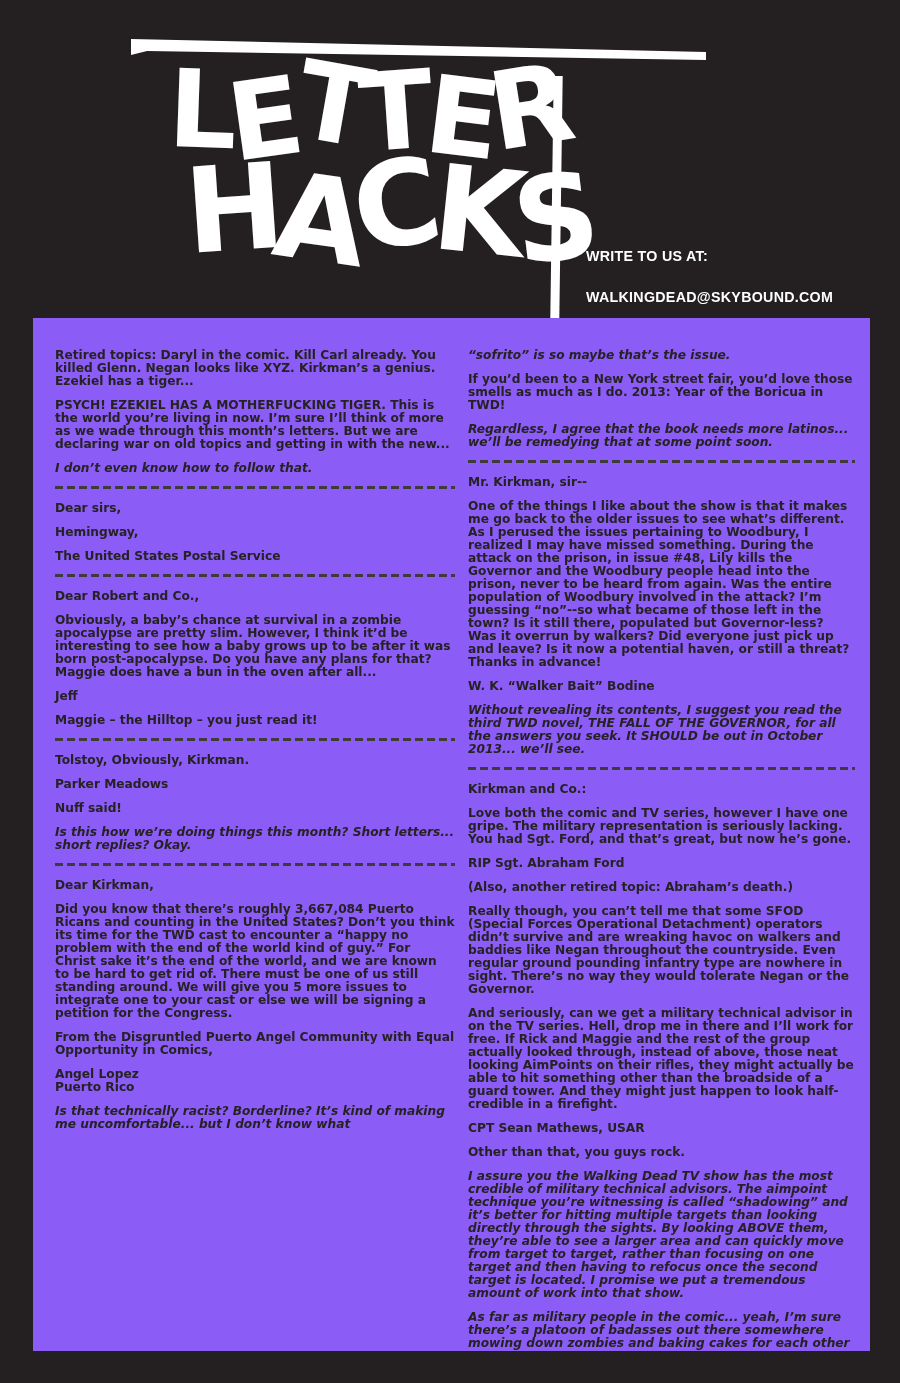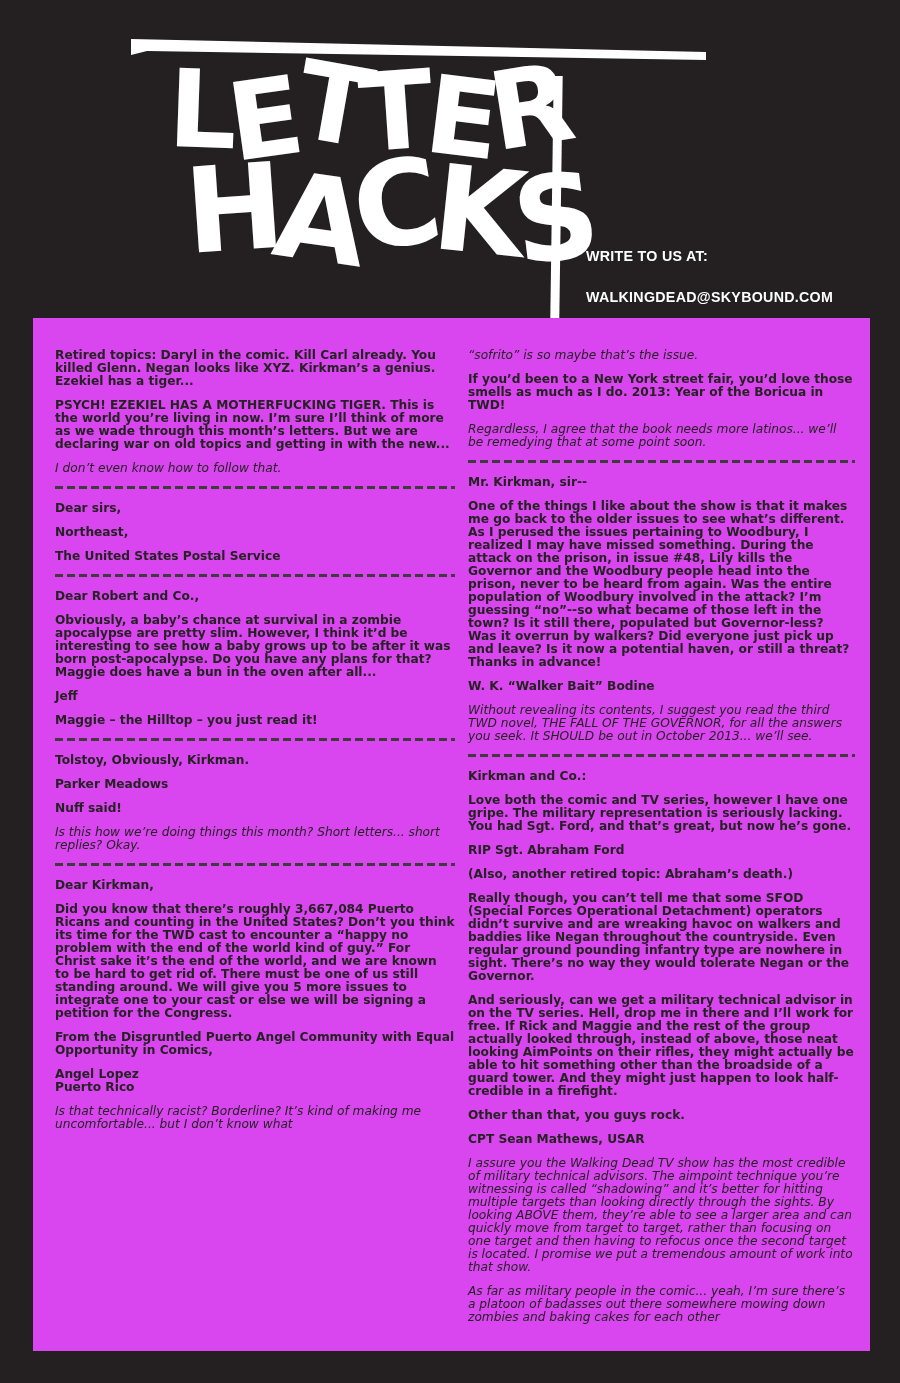--- a/index.html
+++ b/index.html
@@ -27,29 +27,29 @@
   .line2 .letter:nth-child(3){transform:rotate(-9deg) translateY(-4px);}
   .line2 .letter:nth-child(4){transform:rotate(6deg) translateY(2px);}
   .line2 .letter:nth-child(5){transform:rotate(-7deg) translateY(10px);}
   .write-label,.email{position:absolute;left:586px;color:#ffffff;font-weight:bold;
       font-family:"Liberation Sans",sans-serif;font-size:15px;letter-spacing:0.3px;
       transform:scaleX(0.95);transform-origin:left top;white-space:nowrap;}
   .write-label{top:247px;}
   .email{top:288px;}
 
   
-  .paper{position:absolute;left:33px;top:318px;width:837px;height:1033px;background:#d946ef;
+  .paper{position:absolute;left:33px;top:318px;width:837px;height:1033px;background:#8b5cf6;
          box-sizing:border-box;padding:31px 15px 10px 22px;display:flex;gap:13px;overflow:hidden;}
   .col{color:#262224;font-size:12.2px;line-height:13px;}
   .col-left{width:400px;flex:none;}
   .col-right{width:387px;flex:none;}
   p.block{margin:0 0 11px;white-space:pre-line;}
   .style-letter{font-weight:bold;font-style:normal;}
   .style-bold{font-weight:bold;}
-  .style-bold-italic{font-weight:normal;font-style:italic;}
+  .style-bold-italic{font-weight:bold;font-style:italic;}
   .divider{height:3px;margin:4px 0 13px;
     background:repeating-linear-gradient(90deg,#3f3b3c 0 8px,transparent 8px 12px);}
 </style>
 </head>
 <body>
 
 <div class="page">
 
   <header>
     <svg class="top-rule" viewBox="0 0 575 24" preserveAspectRatio="none" aria-hidden="true">
@@ -67,21 +67,21 @@
     <div class="email">WALKINGDEAD@SKYBOUND.COM</div>
   </header>
 
   <main class="paper">
     <div class="col col-left">
         <p class="block style-bold">Retired topics: Daryl in the comic. Kill Carl already. You killed Glenn. Negan looks like XYZ. Kirkman’s a genius. Ezekiel has a tiger...</p>
         <p class="block style-bold">PSYCH! EZEKIEL HAS A MOTHERFUCKING TIGER. This is the world you’re living in now. I’m sure I’ll think of more as we wade through this month’s letters. But we are declaring war on old topics and getting in with the new...</p>
         <p class="block style-bold-italic">I don’t even know how to follow that.</p>
         <div class="divider"></div>
         <p class="block style-letter">Dear sirs,</p>
-        <p class="block style-letter">Northeast,</p>
+        <p class="block style-letter">Hemingway,</p>
         <p class="block style-letter">The United States Postal Service</p>
         <div class="divider"></div>
         <p class="block style-letter">Dear Robert and Co.,</p>
         <p class="block style-letter">Obviously, a baby’s chance at survival in a zombie apocalypse are pretty slim.  However, I think it’d be interesting to see how a baby grows up to be after it was born post-apocalypse.  Do you have any plans for that? Maggie does have a bun in the oven after all...</p>
         <p class="block style-letter">Jeff</p>
         <p class="block style-bold">Maggie – the Hilltop – you just read it!</p>
         <div class="divider"></div>
         <p class="block style-letter">Tolstoy, Obviously, Kirkman.</p>
         <p class="block style-letter">Parker Meadows</p>
         <p class="block style-bold">Nuff said!</p>
@@ -103,20 +103,20 @@
         <p class="block style-letter">One of the things I like about the show is that it makes me go back to the older issues to see what’s different. As I perused the issues pertaining to Woodbury, I realized I may have missed something. During the attack on the prison, in issue #48, Lily kills the Governor and the Woodbury people head into the prison, never to be heard from again. Was the entire population of Woodbury involved in the attack? I’m guessing “no”--so what became of those left in the town? Is it still there, populated but Governor-less? Was it overrun by walkers? Did everyone just pick up and leave? Is it now a potential haven, or still a threat? Thanks in advance!</p>
         <p class="block style-letter">W. K. “Walker Bait” Bodine</p>
         <p class="block style-bold-italic">Without revealing its contents, I suggest you read the third TWD novel, THE FALL OF THE GOVERNOR, for all the answers you seek.  It SHOULD be out in October 2013... we’ll see.</p>
         <div class="divider"></div>
         <p class="block style-letter">Kirkman and Co.:</p>
         <p class="block style-letter">Love both the comic and TV series, however I have one gripe. The military representation is seriously lacking.  You had Sgt. Ford, and that’s great, but now he’s gone.</p>
         <p class="block style-bold">RIP Sgt. Abraham Ford</p>
         <p class="block style-bold">(Also, another retired topic: Abraham’s death.)</p>
         <p class="block style-letter">Really though, you can’t tell me that some SFOD (Special Forces Operational Detachment) operators didn’t survive and are wreaking havoc on walkers and baddies like Negan throughout the countryside.  Even regular ground pounding infantry type are nowhere in sight.  There’s no way they would tolerate Negan or the Governor.</p>
         <p class="block style-letter">And seriously, can we get a military technical advisor in on the TV series.  Hell, drop me in there and I’ll work for free. If Rick and Maggie and the rest of the group actually looked through, instead of above, those neat looking AimPoints on their rifles, they might actually be able to hit something other than the broadside of a guard tower.  And they might just happen to look half-credible in a firefight.</p>
+        <p class="block style-letter">CPT Sean Mathews, USAR</p>
         <p class="block style-letter">Other than that, you guys rock.</p>
-        <p class="block style-letter">CPT Sean Mathews, USAR</p>
         <p class="block style-bold-italic">I assure you the Walking Dead TV show has the most credible of military technical advisors.  The aimpoint technique you’re witnessing is called “shadowing” and it’s better for hitting multiple targets than looking directly through the sights.  By looking ABOVE them, they’re able to see a larger area and can quickly move from target to target, rather than focusing on one target and then having to refocus once the second target is located.  I promise we put a tremendous amount of work into that show.</p>
         <p class="block style-bold-italic">As far as military people in the comic... yeah, I’m sure there’s a platoon of badasses out there somewhere mowing down zombies and baking cakes for each other</p>
       </div>
   </main>
 
 </div>
 
 </body></html>

